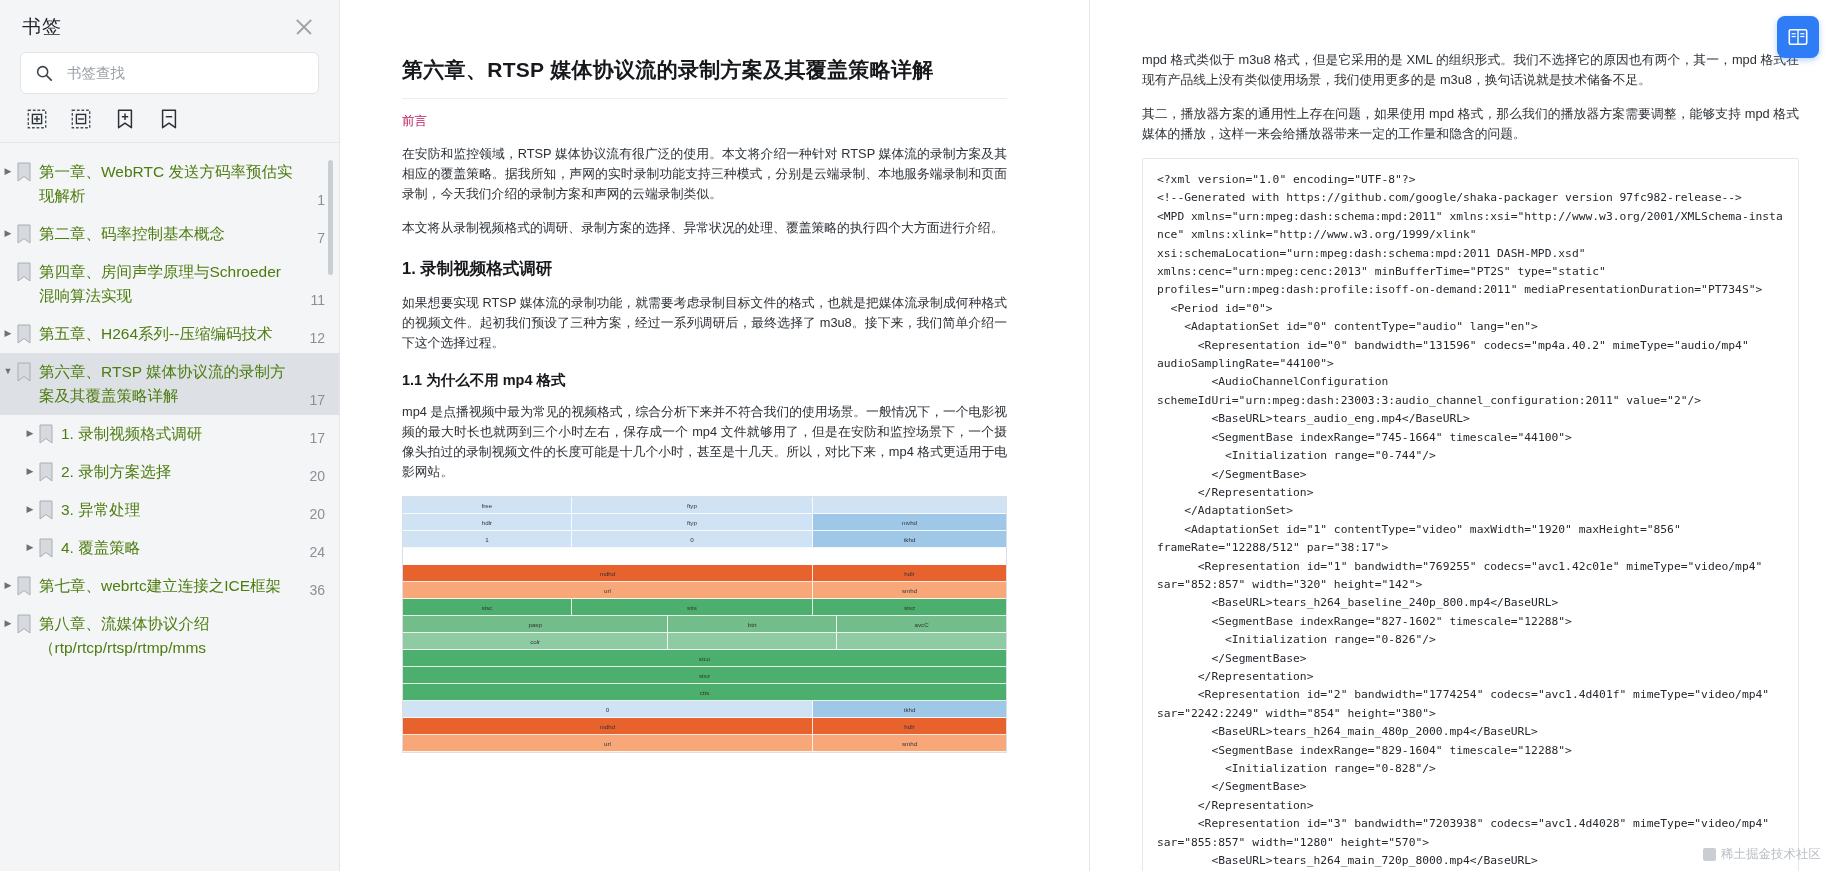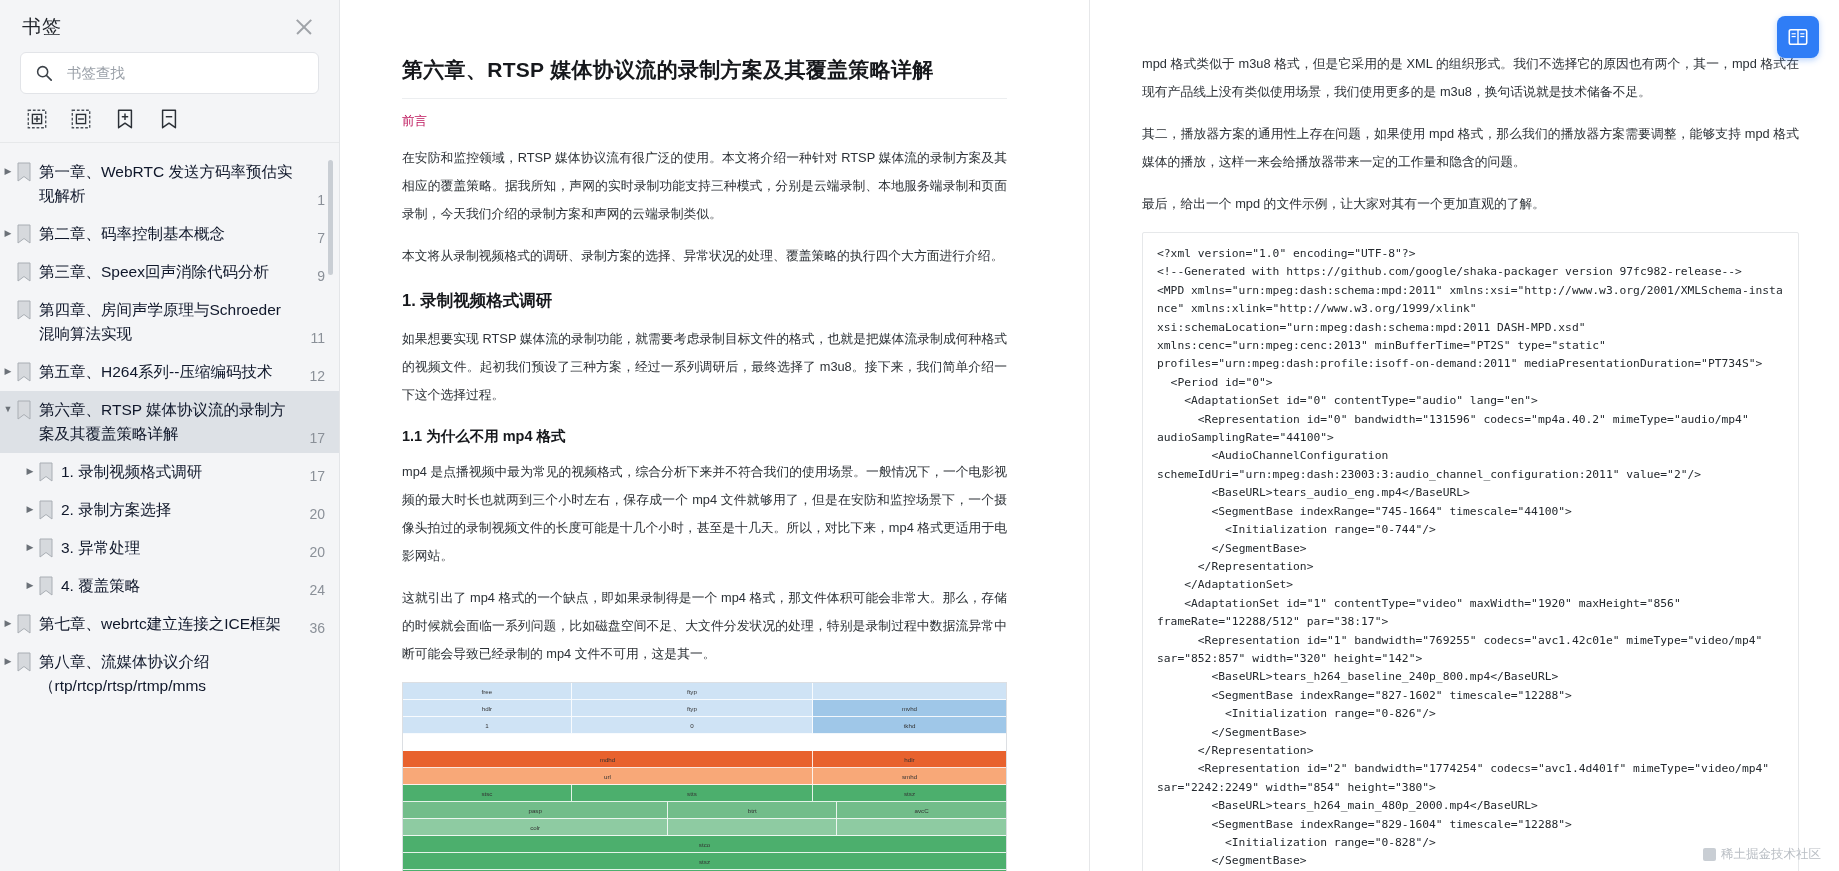--- a/index.html
+++ b/index.html
@@ -66,21 +66,21 @@
     padding: 7px 14px 7px 0;
     cursor:pointer; position:relative; min-height: 30px;
   }
   .node.selected { background:#dde1e6; }
   .node .caret {
     width:16px; flex:0 0 16px; margin-top:5px; text-align:center;
     font-size:9px; color:#6b7178; line-height:12px; user-select:none;
   }
   .node .bmk { width:16px; flex:0 0 16px; margin-top:2px; margin-right:7px; }
   .node .ntext {
-    flex:1; font-size:15.5px; color:#0f172a; line-height:24px;
+    flex:1; font-size:15.5px; color:#4d7c0f; line-height:24px;
     padding-right:8px; word-break:break-word;
   }
   .node .npage {
     flex:0 0 auto; align-self:flex-end; font-size:14px; color:#8a9098;
     margin-left:6px; min-width:18px; text-align:right;
   }
   .node.lvl1 { padding-left: 22px; }
 
   .sb-scrollbar {
     position:absolute; right:6px; top:160px; width:5px; height:115px;
@@ -100,21 +100,21 @@
   .page-inner { padding: 56px 82px 0 62px; }
   .page.right .page-inner { padding: 50px 40px 0 52px; }
 
   h1.doc-title {
     font-size: 21px; color:#16181c; font-weight:bold; margin:0 0 14px 0;
     letter-spacing:.3px; padding-bottom:14px; border-bottom:1px solid #eceef0;
     line-height:1.35;
   }
   .lead { font-size:12.5px; color:#be185d; margin:6px 0 14px 0; }
   p.body {
-    font-size:12.8px; color:#2c3136; line-height:28px; margin:0 0 14px 0;
+    font-size:12.8px; color:#2c3136; line-height:20px; margin:0 0 14px 0;
     text-align:justify;
   }
   h2.sec {
     font-size:16.5px; font-weight:bold; color:#16181c;
     margin: 20px 0 13px 0;
   }
   h3.sub {
     font-size:14.5px; font-weight:bold; color:#16181c;
     margin: 18px 0 12px 0;
   }
@@ -217,28 +217,20 @@
             <path d="M2 1 h12 v18 l-6 -4.5 -6 4.5 z" fill="#d6d9dd" stroke="#a9aeb4" stroke-width="1"></path>
           </svg>
           <span class="ntext">第二章、码率控制基本概念</span>
           <span class="npage">7</span>
         </div>
         <div class="node lvl0">
           <span class="caret"></span>
           <svg viewBox="0 0 16 20" class="bmk">
             <path d="M2 1 h12 v18 l-6 -4.5 -6 4.5 z" fill="#d6d9dd" stroke="#a9aeb4" stroke-width="1"></path>
           </svg>
-          <span class="ntext">第三章、Speex回声消除代码分析</span>
-          <span class="npage">9</span>
-        </div>
-        <div class="node lvl0">
-          <span class="caret"></span>
-          <svg viewBox="0 0 16 20" class="bmk">
-            <path d="M2 1 h12 v18 l-6 -4.5 -6 4.5 z" fill="#d6d9dd" stroke="#a9aeb4" stroke-width="1"></path>
-          </svg>
           <span class="ntext">第四章、房间声学原理与Schroeder混响算法实现</span>
           <span class="npage">11</span>
         </div>
         <div class="node lvl0">
           <span class="caret">▶</span>
           <svg viewBox="0 0 16 20" class="bmk">
             <path d="M2 1 h12 v18 l-6 -4.5 -6 4.5 z" fill="#d6d9dd" stroke="#a9aeb4" stroke-width="1"></path>
           </svg>
           <span class="ntext">第五章、H264系列--压缩编码技术</span>
           <span class="npage">12</span>
@@ -308,21 +300,20 @@
     <section class="page left">
       <div class="page-inner">
         <h1 class="doc-title">第六章、RTSP 媒体协议流的录制方案及其覆盖策略详解</h1>
         <div class="lead">前言</div>
         <p class="body">在安防和监控领域，RTSP 媒体协议流有很广泛的使用。本文将介绍一种针对 RTSP 媒体流的录制方案及其相应的覆盖策略。据我所知，声网的实时录制功能支持三种模式，分别是云端录制、本地服务端录制和页面录制，今天我们介绍的录制方案和声网的云端录制类似。</p>
         <p class="body">本文将从录制视频格式的调研、录制方案的选择、异常状况的处理、覆盖策略的执行四个大方面进行介绍。</p>
         <h2 class="sec">1. 录制视频格式调研</h2>
         <p class="body">如果想要实现 RTSP 媒体流的录制功能，就需要考虑录制目标文件的格式，也就是把媒体流录制成何种格式的视频文件。起初我们预设了三种方案，经过一系列调研后，最终选择了 m3u8。接下来，我们简单介绍一下这个选择过程。</p>
         <h3 class="sub">1.1 为什么不用 mp4 格式</h3>
         <p class="body">mp4 是点播视频中最为常见的视频格式，综合分析下来并不符合我们的使用场景。一般情况下，一个电影视频的最大时长也就两到三个小时左右，保存成一个 mp4 文件就够用了，但是在安防和监控场景下，一个摄像头拍过的录制视频文件的长度可能是十几个小时，甚至是十几天。所以，对比下来，mp4 格式更适用于电影网站。</p>
-        <p class="body">这就引出了 mp4 格式的一个缺点，即如果录制得是一个 mp4 格式，那文件体积可能会非常大。那么，存储的时候就会面临一系列问题，比如磁盘空间不足、大文件分发状况的处理，特别是录制过程中数据流异常中断可能会导致已经录制的 mp4 文件不可用，这是其一。</p>
 
         <div class="diagram" id="diagram">
             <div class="drow">
               <div class="dcell" style="width: 28%; background: rgb(207, 227, 245);">free</div>
               <div class="dcell" style="width: 40%; background: rgb(207, 227, 245);">ftyp</div>
               <div class="dcell" style="width: 32%; background: rgb(207, 227, 245);"></div>
             </div>
             <div class="drow">
               <div class="dcell" style="width: 28%; background: rgb(207, 227, 245);">hdlr</div>
               <div class="dcell" style="width: 40%; background: rgb(207, 227, 245);">ftyp</div>
@@ -384,21 +375,20 @@
             </div>
           </div>
 
       </div>
     </section>
 
     <section class="page right">
       <div class="page-inner">
         <p class="body">mpd 格式类似于 m3u8 格式，但是它采用的是 XML 的组织形式。我们不选择它的原因也有两个，其一，mpd 格式在现有产品线上没有类似使用场景，我们使用更多的是 m3u8，换句话说就是技术储备不足。</p>
         <p class="body">其二，播放器方案的通用性上存在问题，如果使用 mpd 格式，那么我们的播放器方案需要调整，能够支持 mpd 格式媒体的播放，这样一来会给播放器带来一定的工作量和隐含的问题。</p>
-        <p class="body">最后，给出一个 mpd 的文件示例，让大家对其有一个更加直观的了解。</p>
         <pre class="codeblock">&lt;?xml version="1.0" encoding="UTF-8"?&gt;
 &lt;!--Generated with https://github.com/google/shaka-packager version 97fc982-release--&gt;
 &lt;MPD xmlns="urn:mpeg:dash:schema:mpd:2011" xmlns:xsi="http://www.w3.org/2001/XMLSchema-instance" xmlns:xlink="http://www.w3.org/1999/xlink"
 xsi:schemaLocation="urn:mpeg:dash:schema:mpd:2011 DASH-MPD.xsd"
 xmlns:cenc="urn:mpeg:cenc:2013" minBufferTime="PT2S" type="static"
 profiles="urn:mpeg:dash:profile:isoff-on-demand:2011" mediaPresentationDuration="PT734S"&gt;
   &lt;Period id="0"&gt;
     &lt;AdaptationSet id="0" contentType="audio" lang="en"&gt;
       &lt;Representation id="0" bandwidth="131596" codecs="mp4a.40.2" mimeType="audio/mp4"
 audioSamplingRate="44100"&gt;

